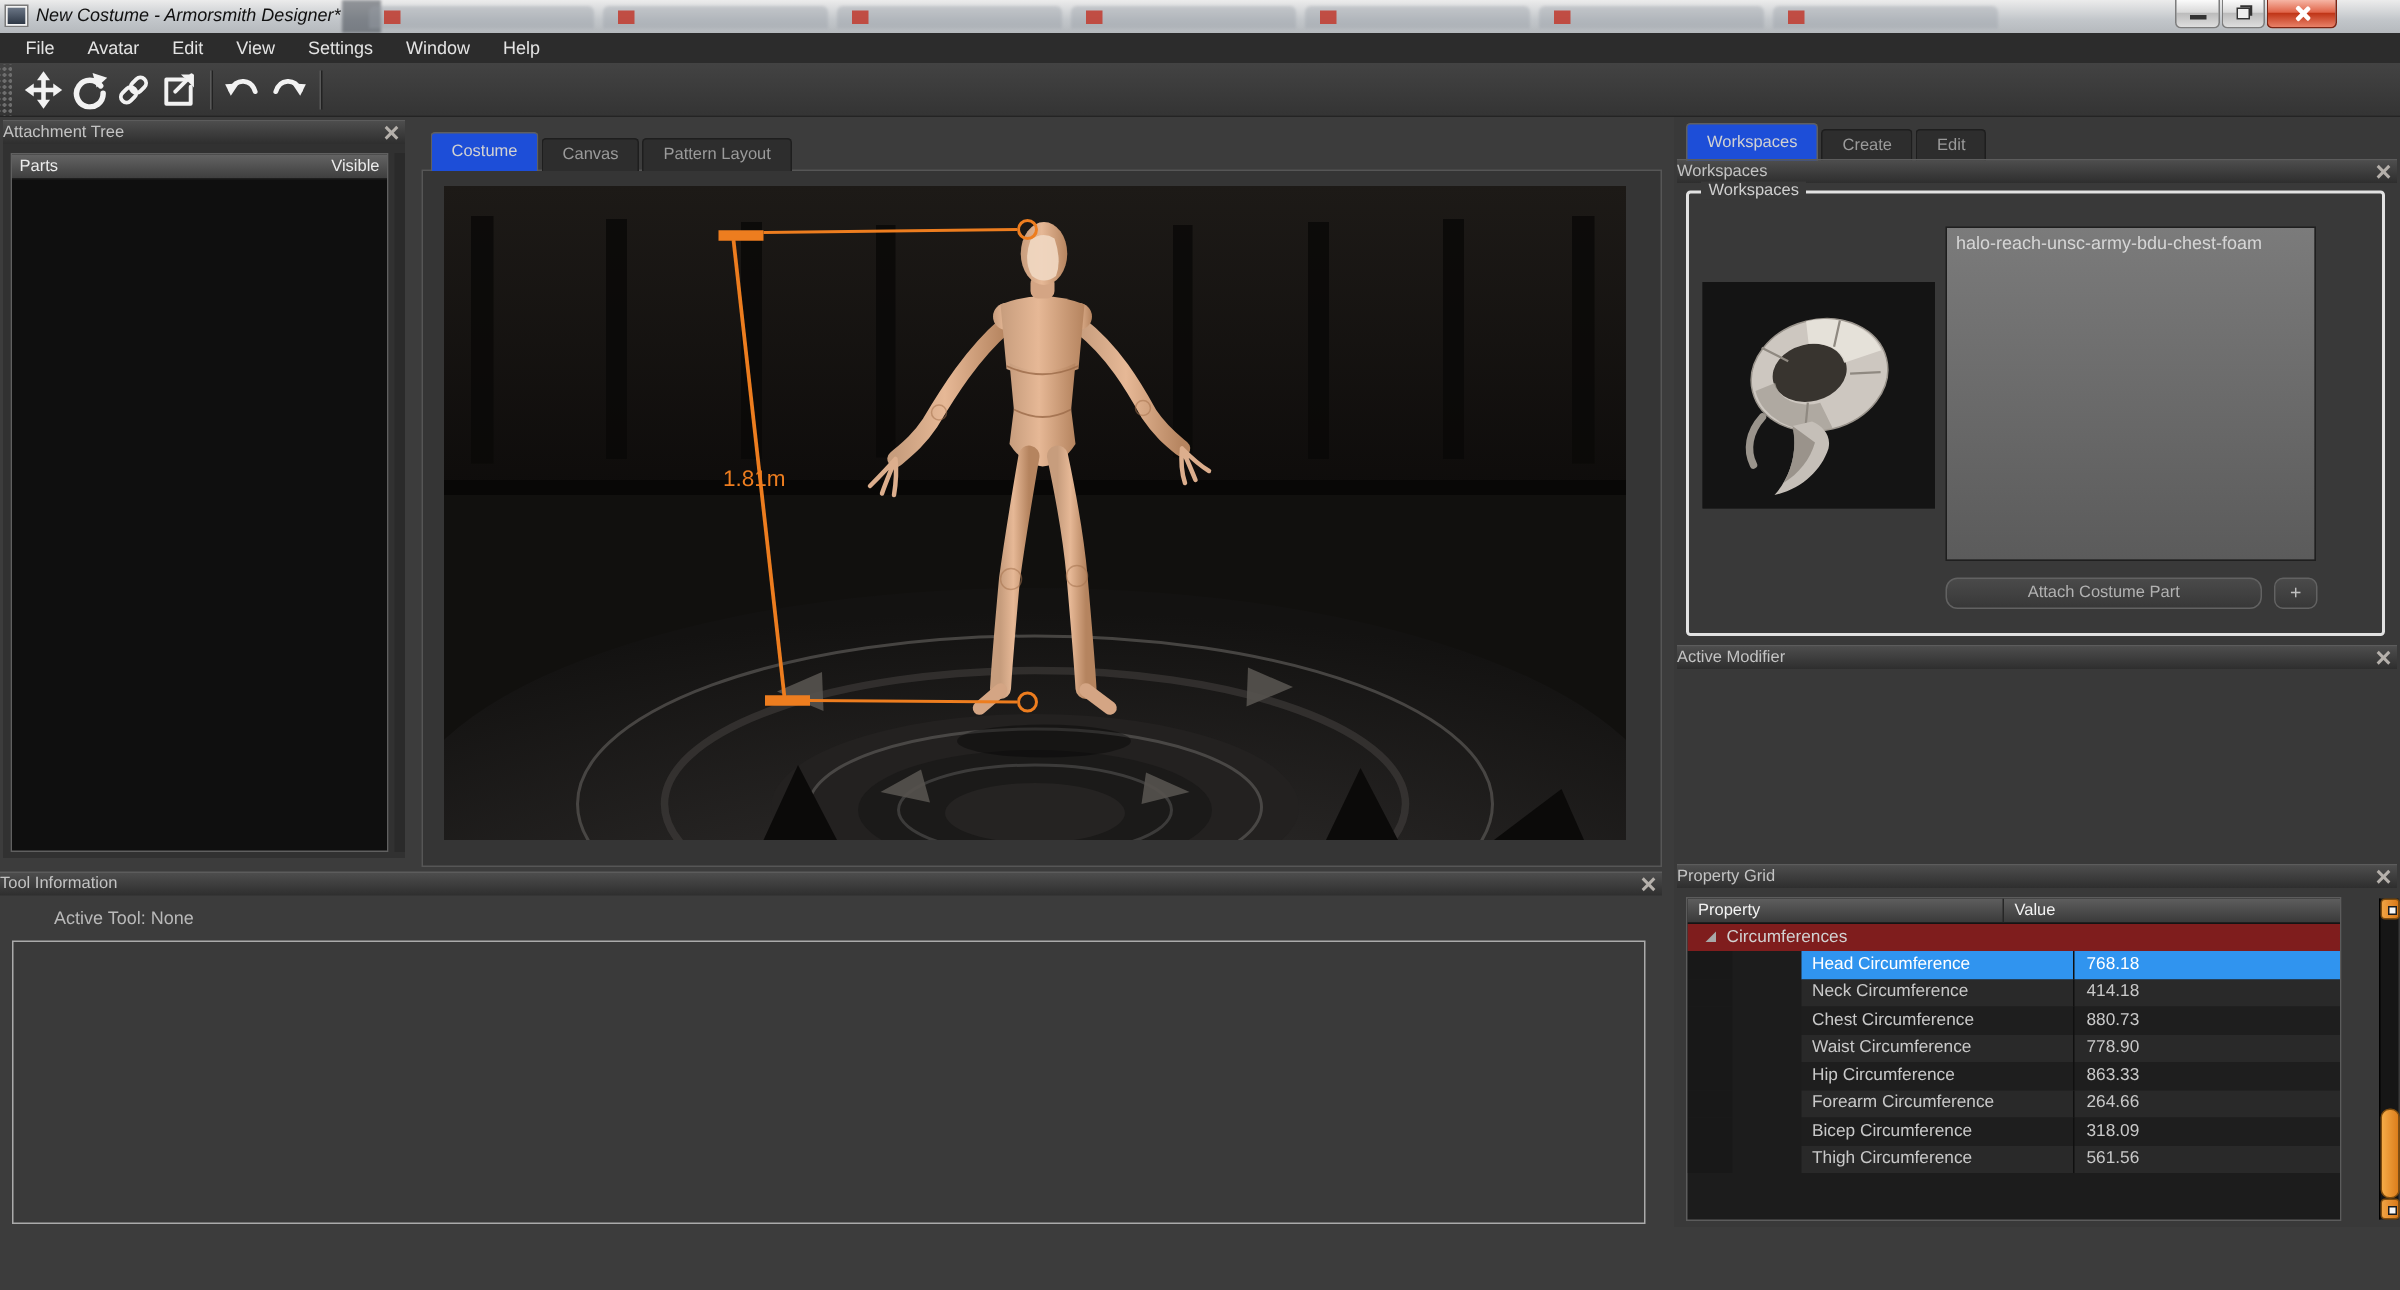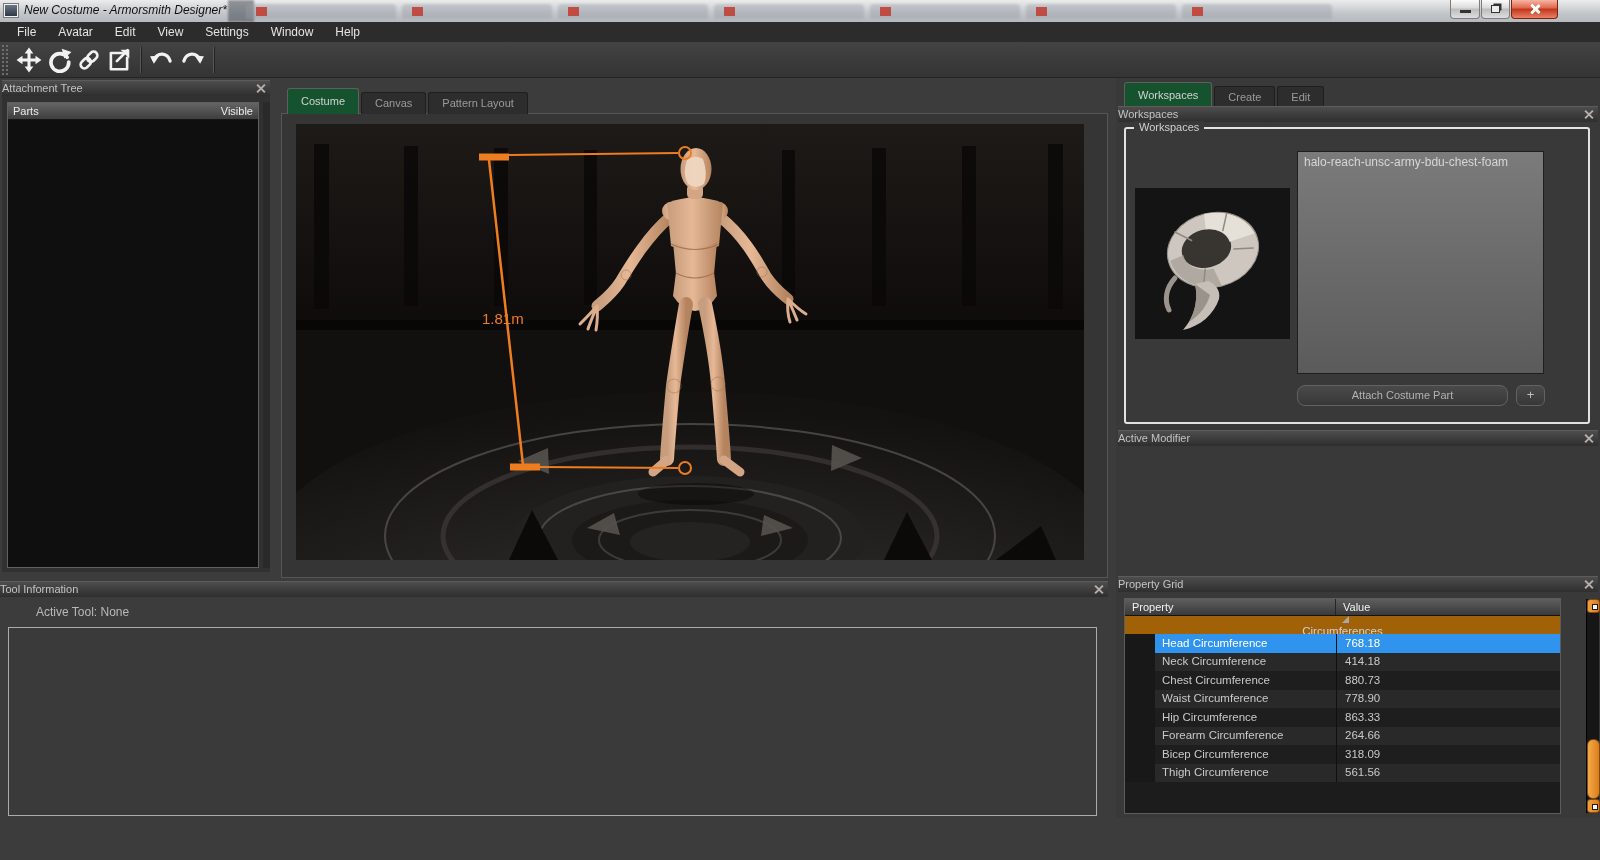--- a/index.html
+++ b/index.html
@@ -65,21 +65,21 @@
     border:1px solid #606060; background:#0f0f0f; }
   .tree-header { height:17px; display:flex; justify-content:space-between; align-items:center;
     background:linear-gradient(#646464,#3e3e3e); border-bottom:1px solid #161616;
     color:#ececec; font-size:11px; padding:0 5px; }
   .tree-scroll { position:absolute; right:0; top:22px; width:7px; bottom:4px; background:#2a2a2a; }
 
   
   .center-tabs { position:absolute; left:287px; top:88px; display:flex; align-items:flex-end; z-index:3; }
   .tab { height:22px; padding:4px 13px 0; font-size:11px; color:#9b9b9b; background:#2d2d2d;
     border:1px solid #1e1e1e; border-bottom:none; border-radius:3px 3px 0 0; margin-right:2px; }
-  .tab.active { height:26px; padding-top:6px; background:#14532d; color:#d2d2d2;
+  .tab.active { height:26px; padding-top:6px; background:#1d4ed8; color:#d2d2d2;
     border-color:#5f5f5f; }
   .canvas-panel { position:absolute; left:281px; top:113px; width:827px; height:465px;
     background:#353535; border:1px solid #565656; }
   .viewport { position:absolute; left:14px; top:10px; width:788px; height:360px; background:#0369a1; }
 
   
   .tool-info-header { left:0; top:581px; width:1108px; }
   .active-tool-label { position:absolute; left:36px; top:605px; font-size:12px; color:#b9b9b9; }
   .tool-box { position:absolute; left:8px; top:627px; width:1089px; height:189px;
     border:1px solid #ababab; background:#3a3a3a; }
@@ -105,29 +105,29 @@
   .am-header { top:352px; }
   .pg-header { top:498px; }
 
   
   .prop-grid { position:absolute; left:8px; top:520px; width:437px; height:216px;
     border:1px solid #5c5c5c; background:#1c1c1c; overflow:hidden; }
   .pg-cols { height:17px; display:flex; background:linear-gradient(#5e5e5e,#3a3a3a);
     color:#f2f2f2; font-size:11px; border-bottom:1px solid #141414; }
   .pg-col-prop { width:211px; padding:2px 0 0 7px; border-right:1px solid #262626; }
   .pg-col-val { flex:1; padding:2px 0 0 7px; }
-  .pg-group { height:18px; background:#a16207; color:#d2d2d2; font-size:11.5px;
-    display:flex; align-items:center;flex-direction:column; }
+  .pg-group { height:18px; background:#7f1d1d; color:#d2d2d2; font-size:11.5px;
+    display:flex; align-items:center; }
   .pg-tri { width:0; height:0; border-left:7px solid transparent;
     border-bottom:7px solid #a8a8a8; margin:0 7px 2px 12px; }
   .pg-row { display:flex; height:18.5px; font-size:11.5px; color:#c9c9c9; }
   .pg-row:nth-child(odd) .pg-prop, .pg-row:nth-child(odd) .pg-val { background:#1e1e1e; }
   .pg-row:nth-child(even) .pg-prop, .pg-row:nth-child(even) .pg-val { background:#292929; }
   .pg-indent { width:30px; background:#181818; }
-  .pg-prop { width:181px; padding:2.5px 0 0 7px; }
+  .pg-prop { width:181px; padding:2.5px 0 0 7px;margin-left:46px; }
   .pg-val { flex:1; padding:2.5px 0 0 8px; border-left:1px solid #101010; }
   .pg-row.selected .pg-prop, .pg-row.selected .pg-val { background:#3094ef !important; color:#ffffff; }
   .pg-scrollbar { position:absolute; right:1px; top:521px; width:13px; height:214px;
     background:#161616; border-left:1px solid #000; }
   .sb-btn { position:absolute; left:0; width:13px; height:14px;
     background:linear-gradient(90deg,#f0a343,#d97818); border:1px solid #7e4c0e; border-radius:3px; }
   .sb-btn::after { content:""; position:absolute; left:3.5px; top:4px; width:4px; height:4px;
     border:1px solid #1c1c1c; background:#f5f5f5; }
   .sb-up { top:0; } .sb-down { bottom:0; }
   .sb-thumb { position:absolute; left:0; top:140px; width:13px; height:60px;

